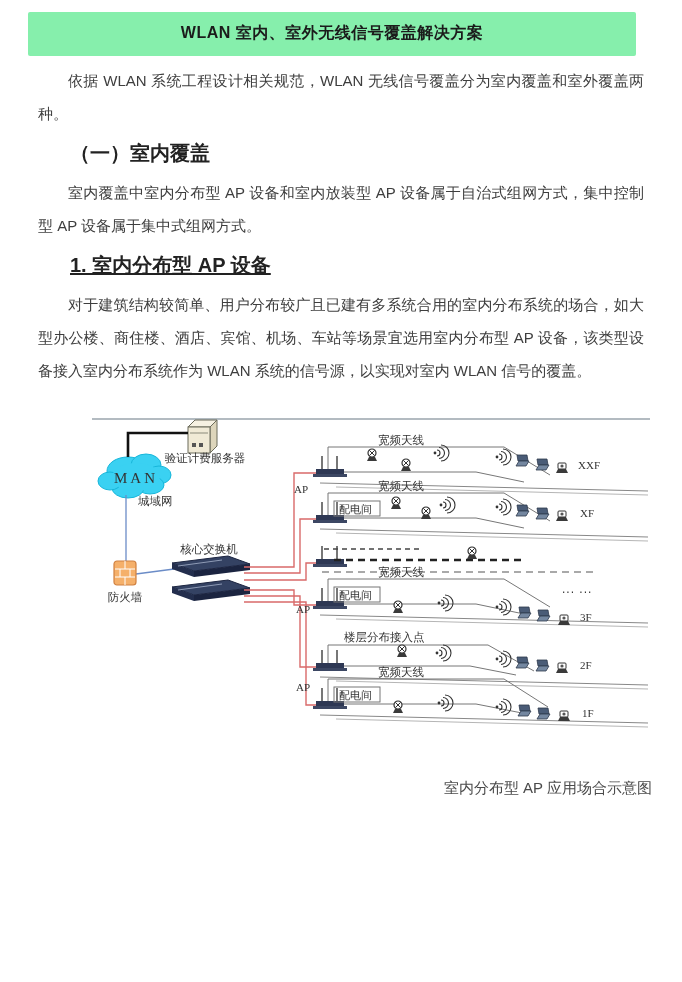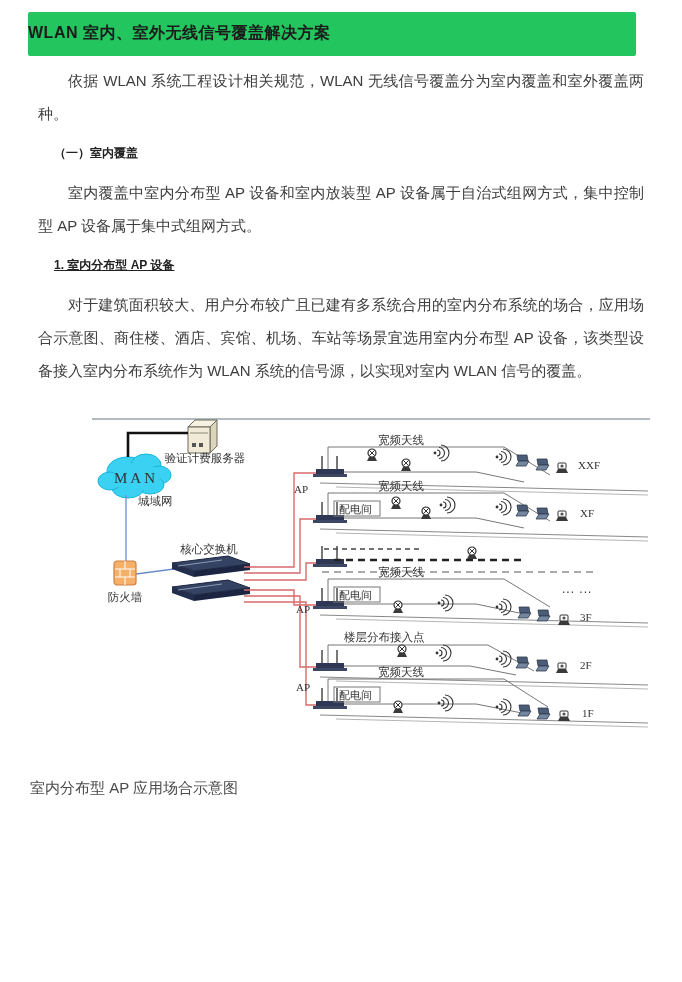--- a/index.html
+++ b/index.html
@@ -3,43 +3,43 @@
 <meta charset="utf-8">
 <style>
   html,body{margin:0;padding:0;background:#fff;}
   .page{
     width:682px; min-height:982px; background:#fff; box-sizing:border-box;
     padding:0 30px 20px 30px;
     font-family:"Liberation Sans","DejaVu Sans",sans-serif;
     color:#3e3e3e;
   }
   .title-band{
-    margin:12px 16px 0 -2px; background:#22c55e; border-radius:2px;
-    padding:11px 0 12px 0; text-align:left;
+    margin:12px 16px 0 -2px; background:#86efac; border-radius:2px;
+    padding:11px 0 12px 0; text-align:center;
   }
   .title-band h1{
     margin:0; font-size:16px; font-weight:bold; color:#1b1b1b; letter-spacing:.5px;
   }
   p.body{
     margin:8px; font-size:15px; line-height:33px; text-align:justify;
     color:#3e3e3e;
   }
   .indent{ text-indent:2em; }
   h2.h,h3.h{
-    margin:0; font-size:12px; font-weight:bold; color:#222; line-height:30px;
+    margin:0; font-size:20px; font-weight:bold; color:#222; line-height:30px;
     padding-left:2em;
   }
   .intro{ margin-top:72px; }
   .mt16{ margin-top:16px; }
   .mt14{ margin-top:14px;text-decoration:underline; }
   .mt10{ margin-top:10px; }
   .mt6{ margin-top:6px; }
   .figure{ margin:26px 0 0 58px; }
   .caption{
-    margin:22px 0 0 0; text-align:left; font-size:15px; color:#4a4a4a;
+    margin:22px 0 0 0; text-align:right; font-size:15px; color:#4a4a4a;
   }
   svg text{ font-family:"Liberation Sans","DejaVu Sans",sans-serif; fill:#333; }
   svg .serif{ font-family:"Liberation Serif","DejaVu Serif",serif; }
 </style>
 </head>
 <body>
 
 <div class="page">
 
   <div class="title-band">
@@ -47,21 +47,21 @@
   </div>
 
   <p class="body indent intro">依据 WLAN 系统工程设计相关规范，WLAN 无线信号覆盖分为室内覆盖和室外覆盖两种。</p>
 
   <h2 class="h mt16">（一）室内覆盖</h2>
 
   <p class="body indent mt6">室内覆盖中室内分布型 AP 设备和室内放装型 AP 设备属于自治式组网方式，集中控制型 AP 设备属于集中式组网方式。</p>
 
   <h3 class="h mt14">1. 室内分布型 AP 设备</h3>
 
-  <p class="body indent mt6">对于建筑面积较大、用户分布较广且已建有多系统合用的室内分布系统的场合，应用场合示意图、商住楼、酒店、宾馆、机场、车站等场景宜选用室内分布型 AP 设备，该类型设备接入室内分布系统作为 WLAN 系统的信号源，以实现对室内 WLAN 信号的覆盖。</p>
+  <p class="body indent mt6">对于建筑结构较简单、用户分布较广且已建有多系统合用的室内分布系统的场合，如大型办公楼、商住楼、酒店、宾馆、机场、车站等场景宜选用室内分布型 AP 设备，该类型设备接入室内分布系统作为 WLAN 系统的信号源，以实现对室内 WLAN 信号的覆盖。</p>
 
   <div class="figure">
     <svg width="570" height="340" viewBox="0 0 570 340">
       <defs>
         <g id="ap-dev">
           <line x1="6" y1="-13" x2="6" y2="0" stroke="#4a4a4a" stroke-width="1.5"></line>
           <line x1="21" y1="-13" x2="21" y2="0" stroke="#4a4a4a" stroke-width="1.5"></line>
           <rect x="0" y="0" width="28" height="6" fill="#2e3854"></rect>
           <rect x="-3" y="5" width="34" height="3" fill="#3c4763"></rect>
         </g>

